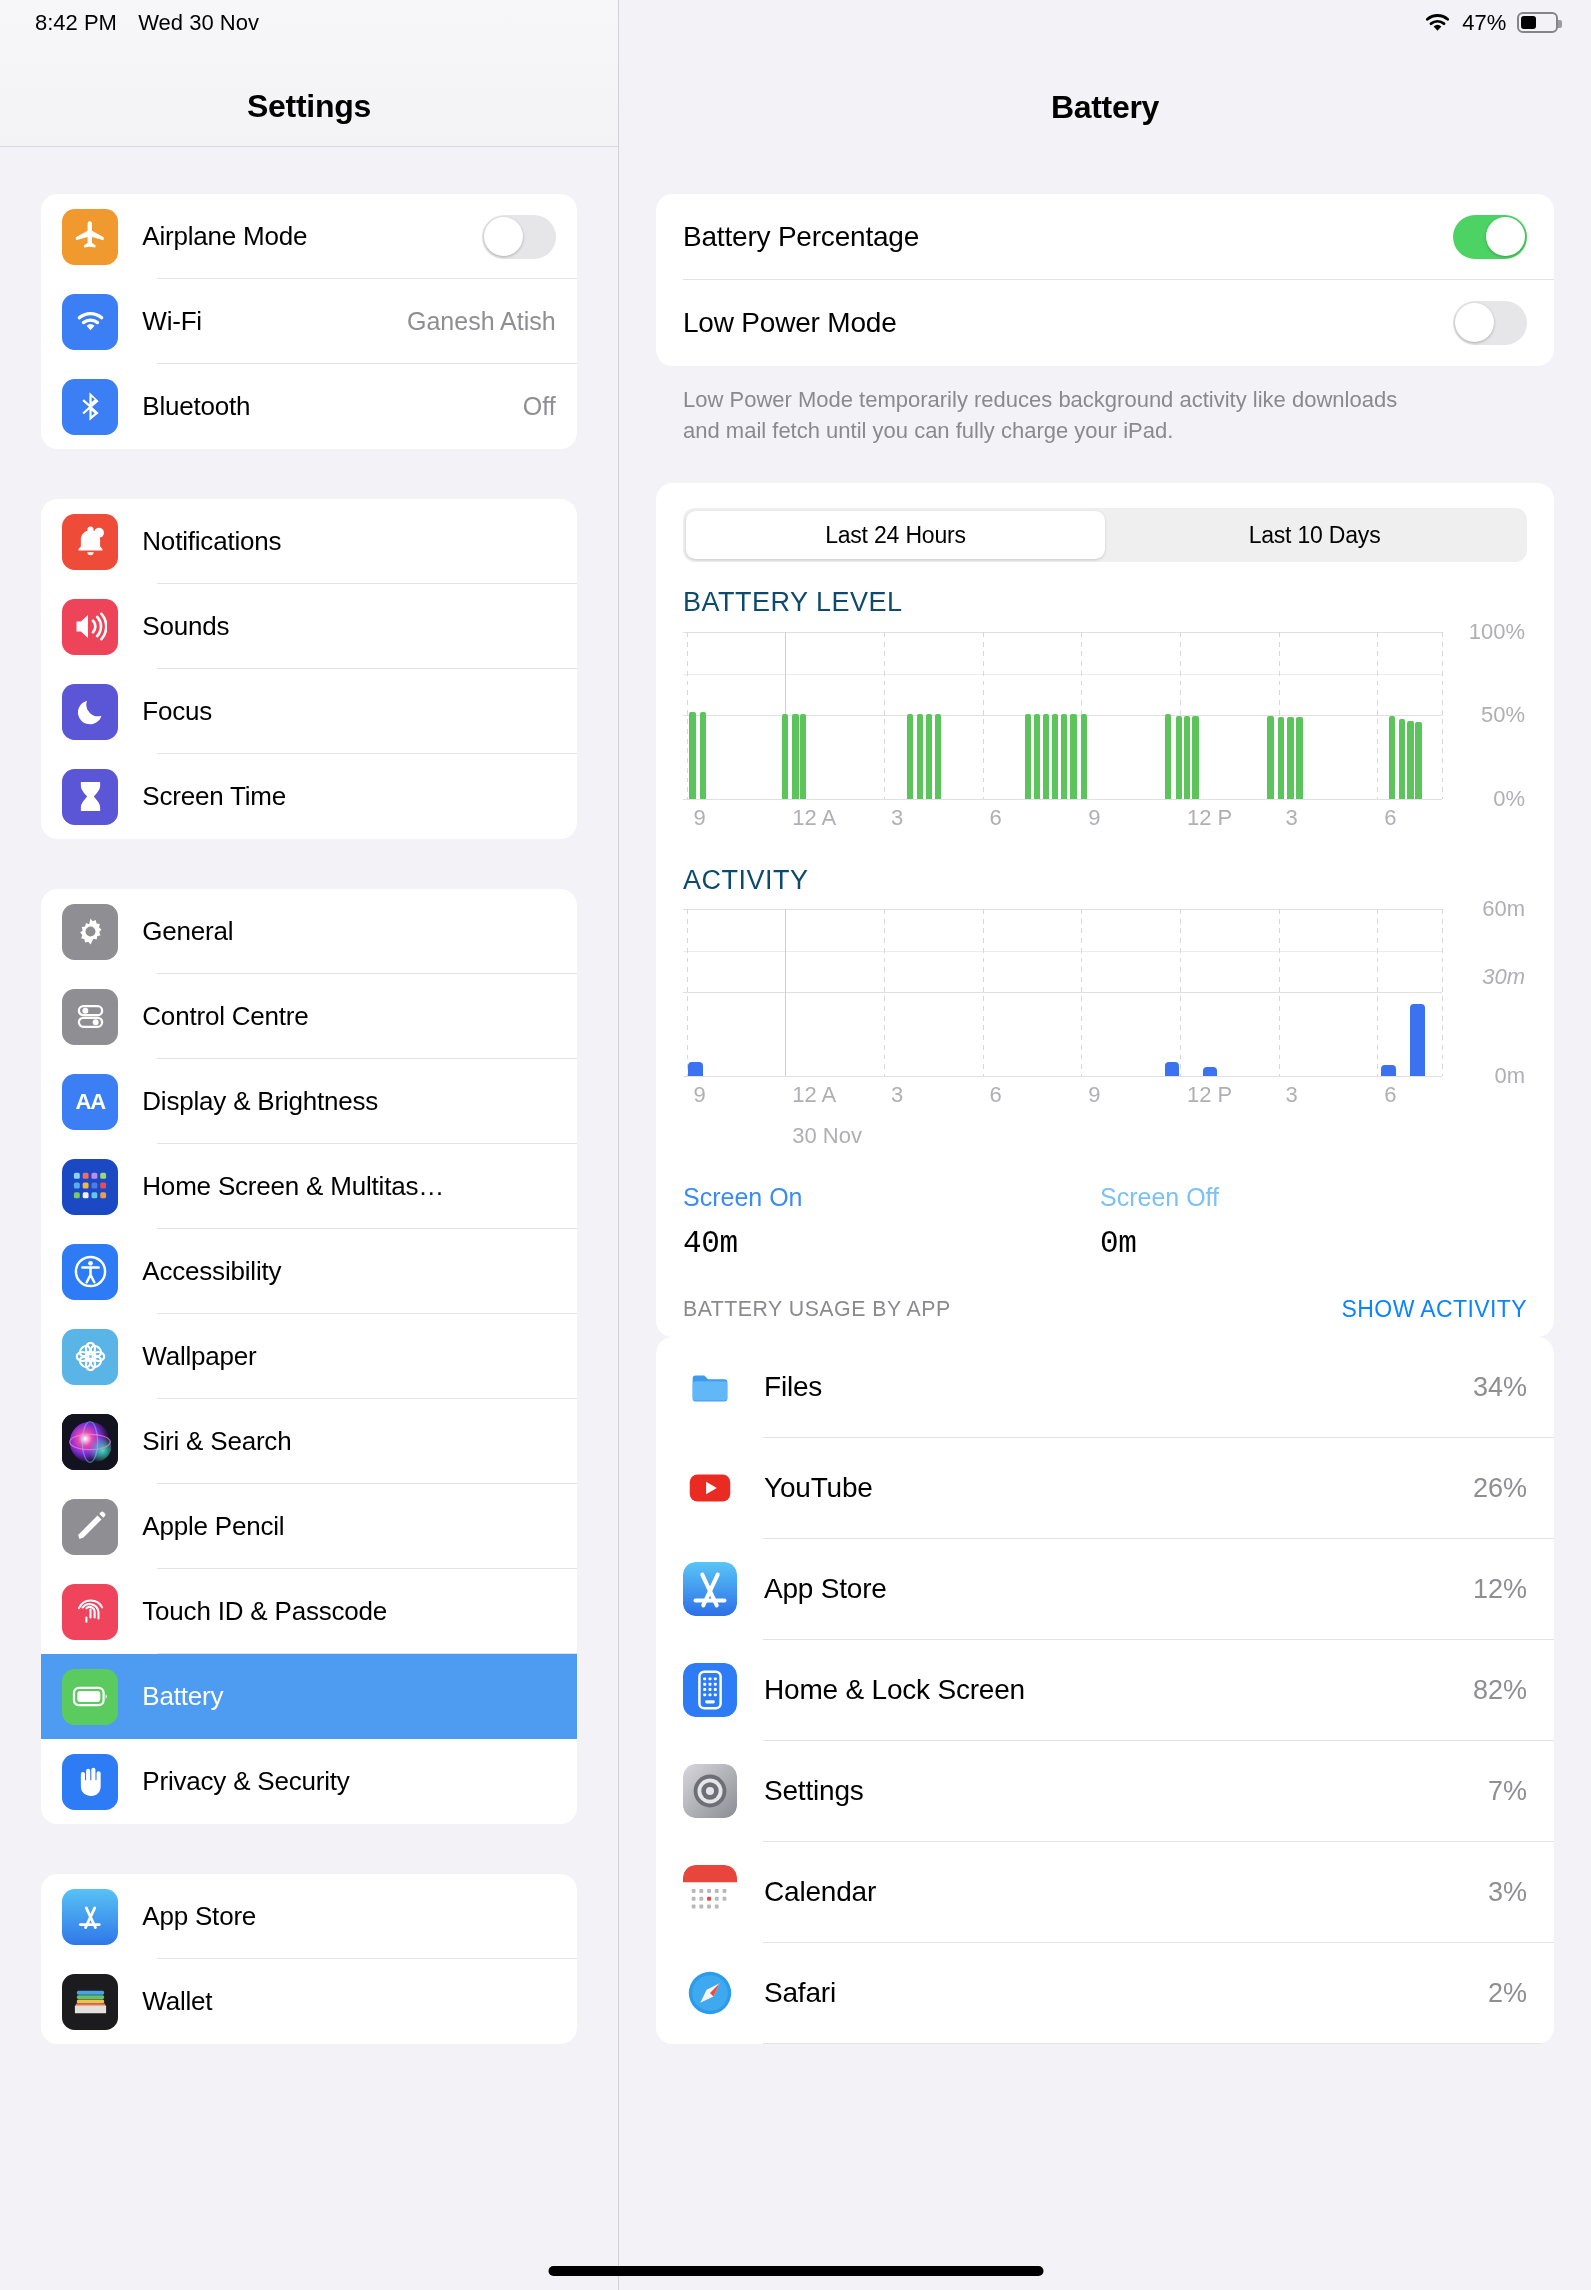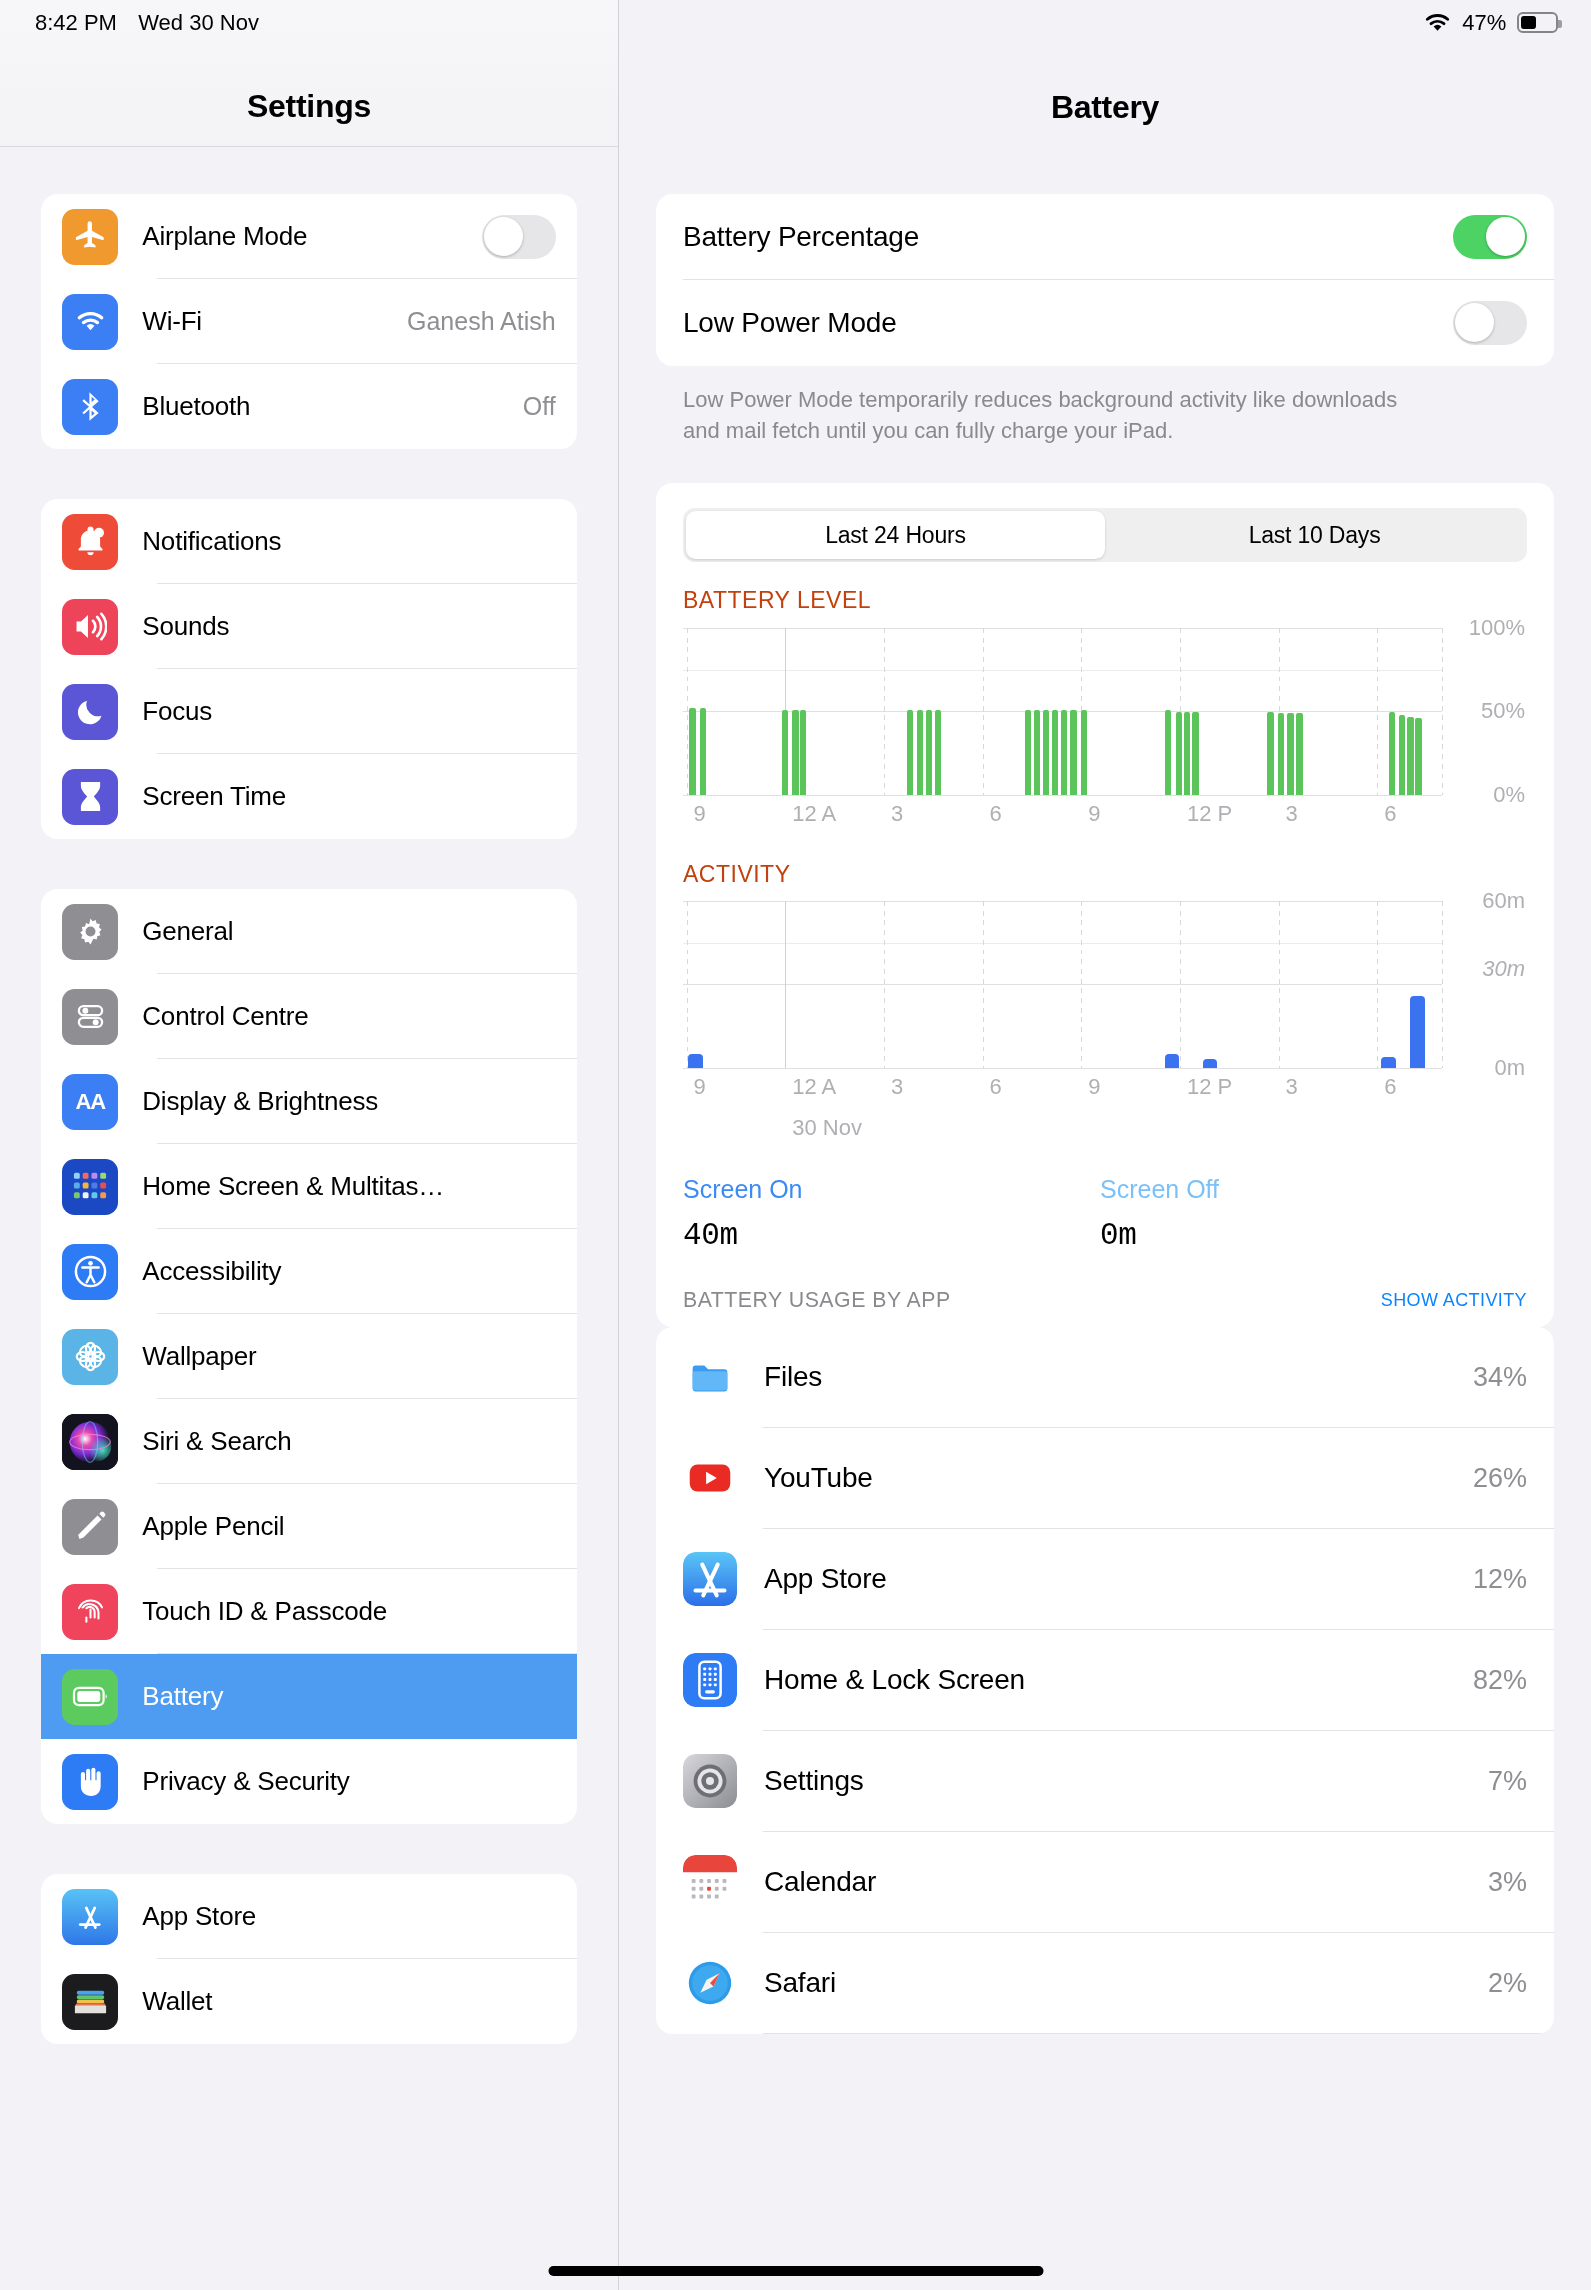--- a/index.html
+++ b/index.html
@@ -75,21 +75,21 @@
          display:flex; padding: 2.9px; position:relative; }
   .seg-it { flex:1; display:flex; align-items:center; justify-content:center; font-size:23px; color:#000;
             border-radius:9.7px; letter-spacing:-0.2px; }
   .seg-it.active { background:#fff; box-shadow:0 1px 2.9px rgba(0,0,0,.16); font-weight:500; }
   .charged { padding: 25px 27px 0 27px; }
   .charged-t { font-size:29px; color:#000; letter-spacing:-0.3px; }
   .charged-s { font-size:24px; color:#8e8e93; margin-top:6.8px; }
 
   
   .chart-wrap { padding: 25px 27px 0 27px; }
-  .chart-cap { font-size: 23px; color:#c2410c; letter-spacing:0.5px; margin-bottom: 13.6px; }
+  .chart-cap { font-size: 27px; color:#0c4a6e; letter-spacing:0.5px; margin-bottom: 13.6px; }
   .plot { position:relative; height: 167px; margin-right: 85px; }
   .grid-h { position:absolute; left:0; right:0; height:1px; background:#e0e0e2; }
   .grid-v { position:absolute; top:0; bottom:0; width:1px;
             background: repeating-linear-gradient(#d8d8dc 0 4.9px, transparent 4.9px 9.7px); }
   .grid-v.solid { background:#d0d0d4; }
   .ylab { position:absolute; right:-83px; font-size:22px; color:#b0b0b4; transform: translateY(-50%); }
   .bars { position:absolute; left:0; right:0; bottom:0; top:0; }
   .bar { position:absolute; bottom:0; border-radius: 1.9px 1.9px 0 0; }
   .bar.round { border-radius: 3.9px 3.9px 0 0; }
   .xaxis { position:relative; height: 39px; margin-right:85px; margin-top: 5.8px; }
@@ -97,21 +97,21 @@
   .daylab { position:absolute; font-size:22px; color:#b0b0b4; top: 41px; }
 
   
   .sonoff { display:flex; padding: 25px 27px 0 27px; }
   .so-col { width: 417px; }
   .so-t { font-size:25px; }
   .so-v { font-size:31px; color:#000; margin-top:14px; letter-spacing:-0.3px;font-family:Liberation Mono, monospace; }
 
   .usage-head { display:flex; align-items:center; padding: 35px 27px 13.6px 27px; }
   .uh-l { font-size:21.3px; color:#8a8a8e; letter-spacing:0.5px; }
-  .uh-r { margin-left:auto; font-size:18px; color:#0a84ff; letter-spacing:0.4px; font-weight:500; }
+  .uh-r { margin-left:auto; font-size:23px; color:#0a84ff; letter-spacing:0.4px; font-weight:500; }
   .arow { display:flex; align-items:center; height:101px; padding: 0 27px; position:relative; }
   .arow .asep { position:absolute; left: 107px; right:0; bottom:0; height:1px; background:#e3e3e6; }
   .app-ic { width:54px; height:54px; border-radius:12.6px; flex:0 0 54px;
             display:flex; align-items:center; justify-content:center; overflow:hidden; }
   .app-nm { font-size:28px; color:#000; margin-left:27px; letter-spacing:-0.2px; }
   .app-pc { margin-left:auto; font-size:27px; color:#8e8e93; }
 
   .homebar { position:absolute; bottom: 13.6px; left:50%; transform:translateX(-50%);
              width: 495px; height: 10.7px; background:#000; border-radius:5.8px; z-index:60; }
 </style>

